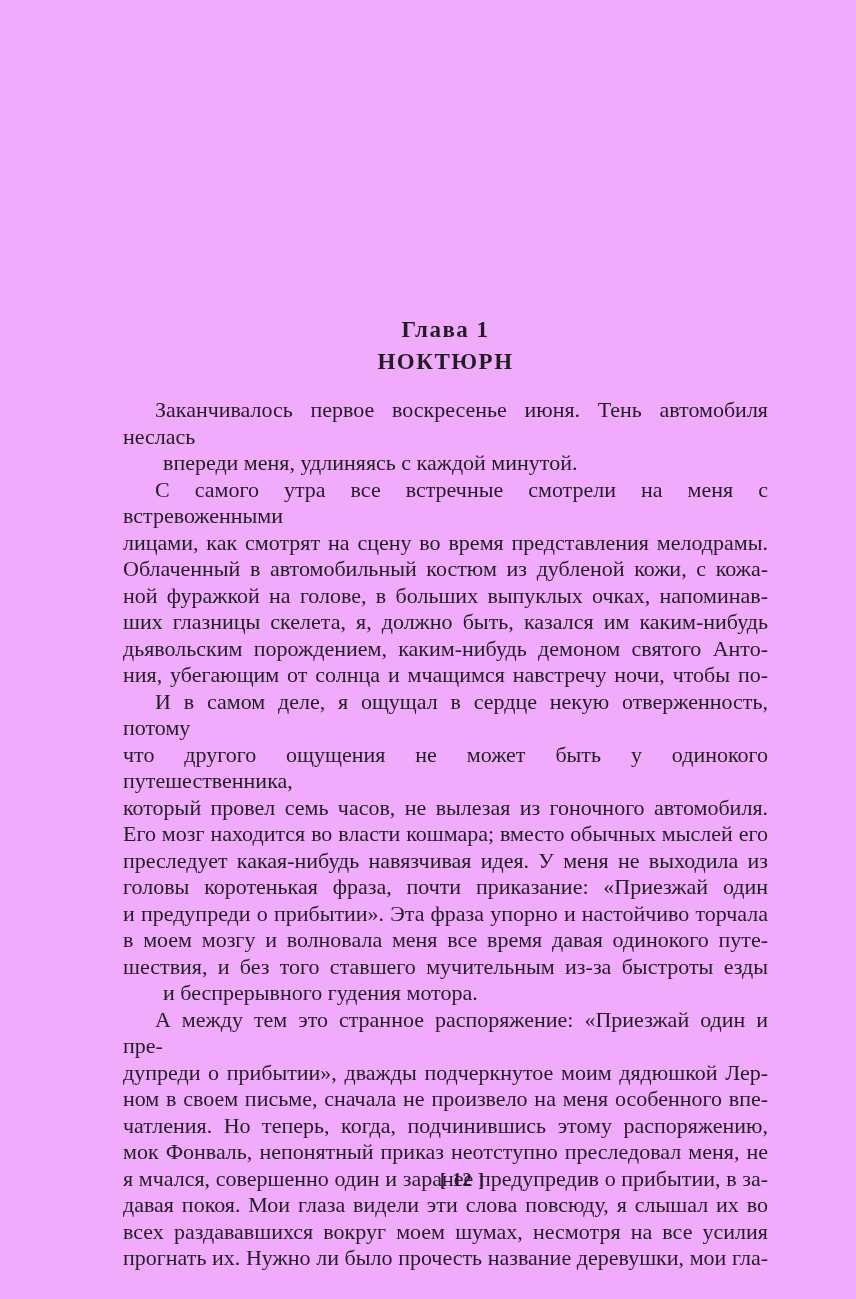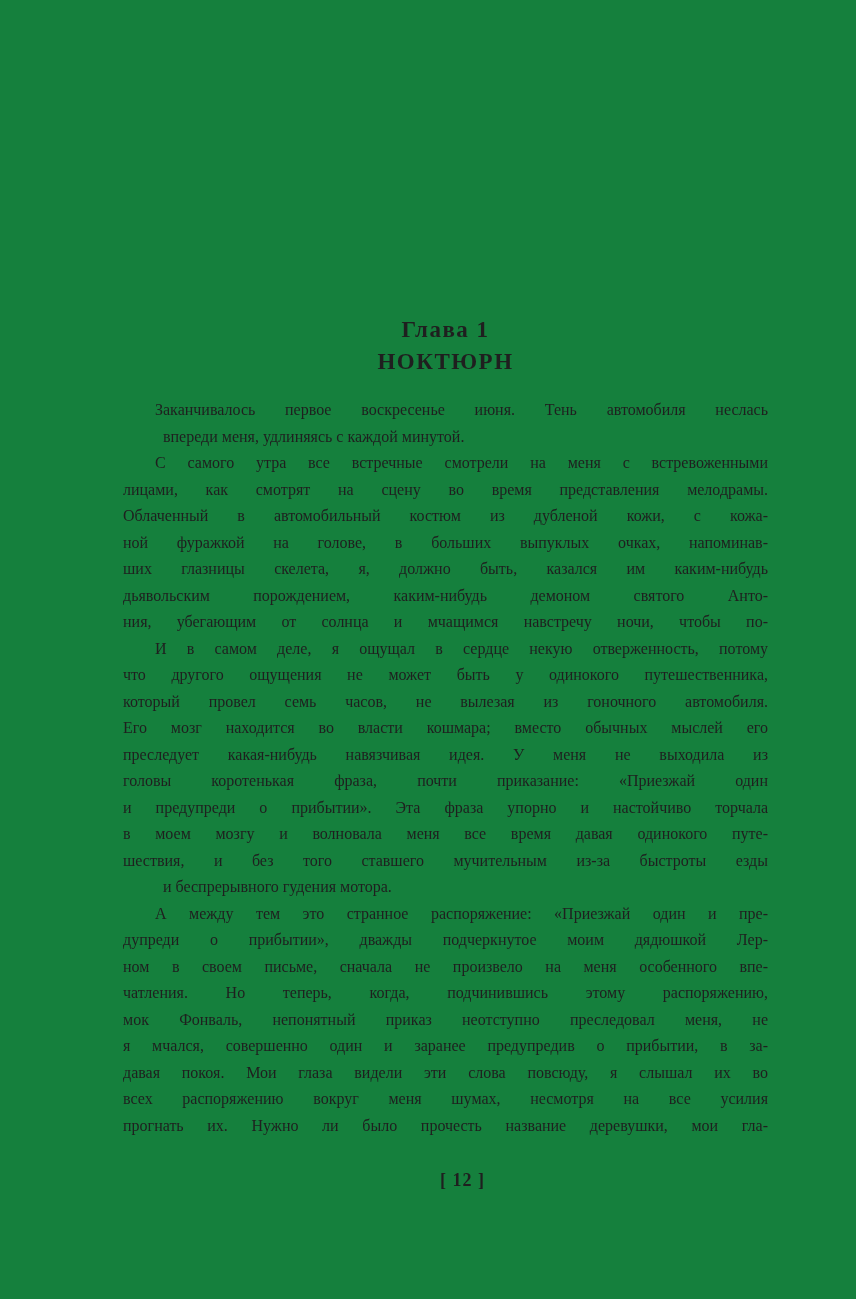--- a/index.html
+++ b/index.html
@@ -5,21 +5,21 @@
   html, body {
     margin: 0;
     padding: 0;
     background: #e9e9e9;
   }
   .page {
     position: relative;
     width: 856px;
     height: 1299px;
     margin: 0 auto;
-    background: #15803d;
+    background: #f0abfc;
     font-family: "Liberation Serif", serif;
     color: #1f1f1f;
     overflow: hidden;
   }
   .chapter-head {
     position: absolute;
     left: 123px;
     top: 318px;
     width: 645px;
     text-align: center;
@@ -35,21 +35,21 @@
     font-weight: bold;
     letter-spacing: 1.5px;
     line-height: 23px;
     margin-top: 9px;
   }
   .body-text {
     position: absolute;
     left: 123px;
     top: 397px;
     width: 645px;
-    font-size: 16px;
+    font-size: 22px;
     line-height: 26.5px;
   }
   .paragraph {
     margin: 0;
   }
   .text-line {
     text-align: justify;
     text-align-last: justify;
     white-space: normal;
   }
@@ -108,20 +108,20 @@
         <div class="text-line last-line">и беспрерывного гудения мотора.</div>
       </div>
       <div class="paragraph">
         <div class="text-line first-line">А между тем это странное распоряжение: «Приезжай один и пре-</div>
         <div class="text-line">дупреди о прибытии», дважды подчеркнутое моим дядюшкой Лер-</div>
         <div class="text-line">ном в своем письме, сначала не произвело на меня особенного впе-</div>
         <div class="text-line">чатления. Но теперь, когда, подчинившись этому распоряжению,</div>
         <div class="text-line">мок Фонваль, непонятный приказ неотступно преследовал меня, не</div>
         <div class="text-line">я мчался, совершенно один и заранее предупредив о прибытии, в за-</div>
         <div class="text-line">давая покоя. Мои глаза видели эти слова повсюду, я слышал их во</div>
-        <div class="text-line">всех распоряжению вокруг меня шумах, несмотря на все усилия</div>
+        <div class="text-line">всех раздававшихся вокруг моем шумах, несмотря на все усилия</div>
         <div class="text-line">прогнать их. Нужно ли было прочесть название деревушки, мои гла-</div>
       </div>
     </div>
 
   <div class="page-number">[ 12 ]</div>
 
 </div>
 
 </body></html>

